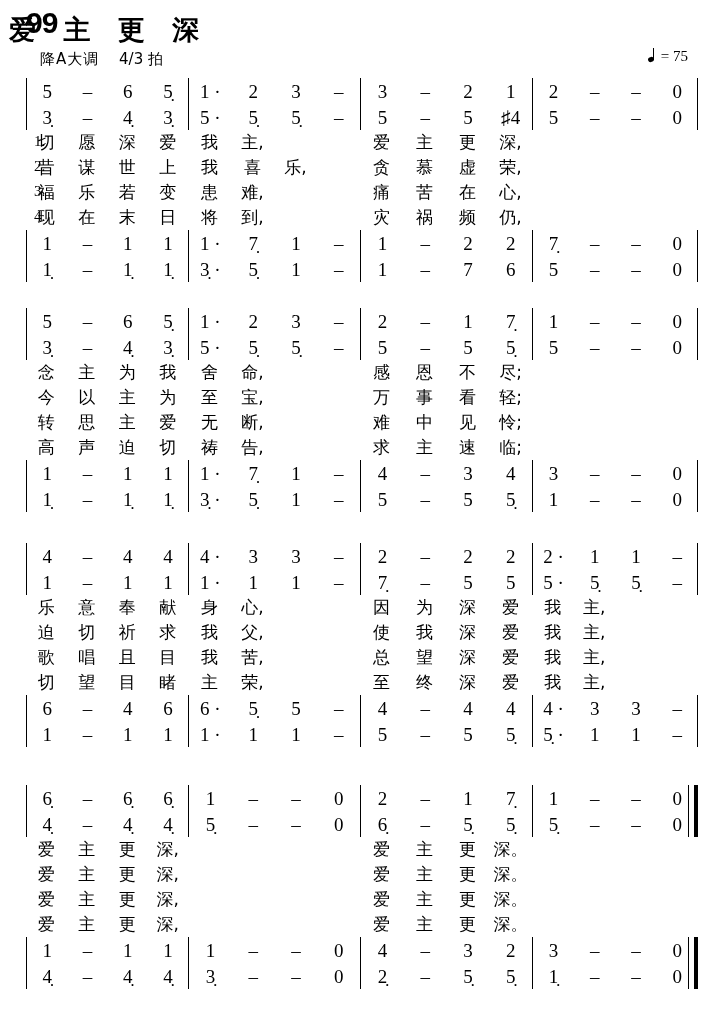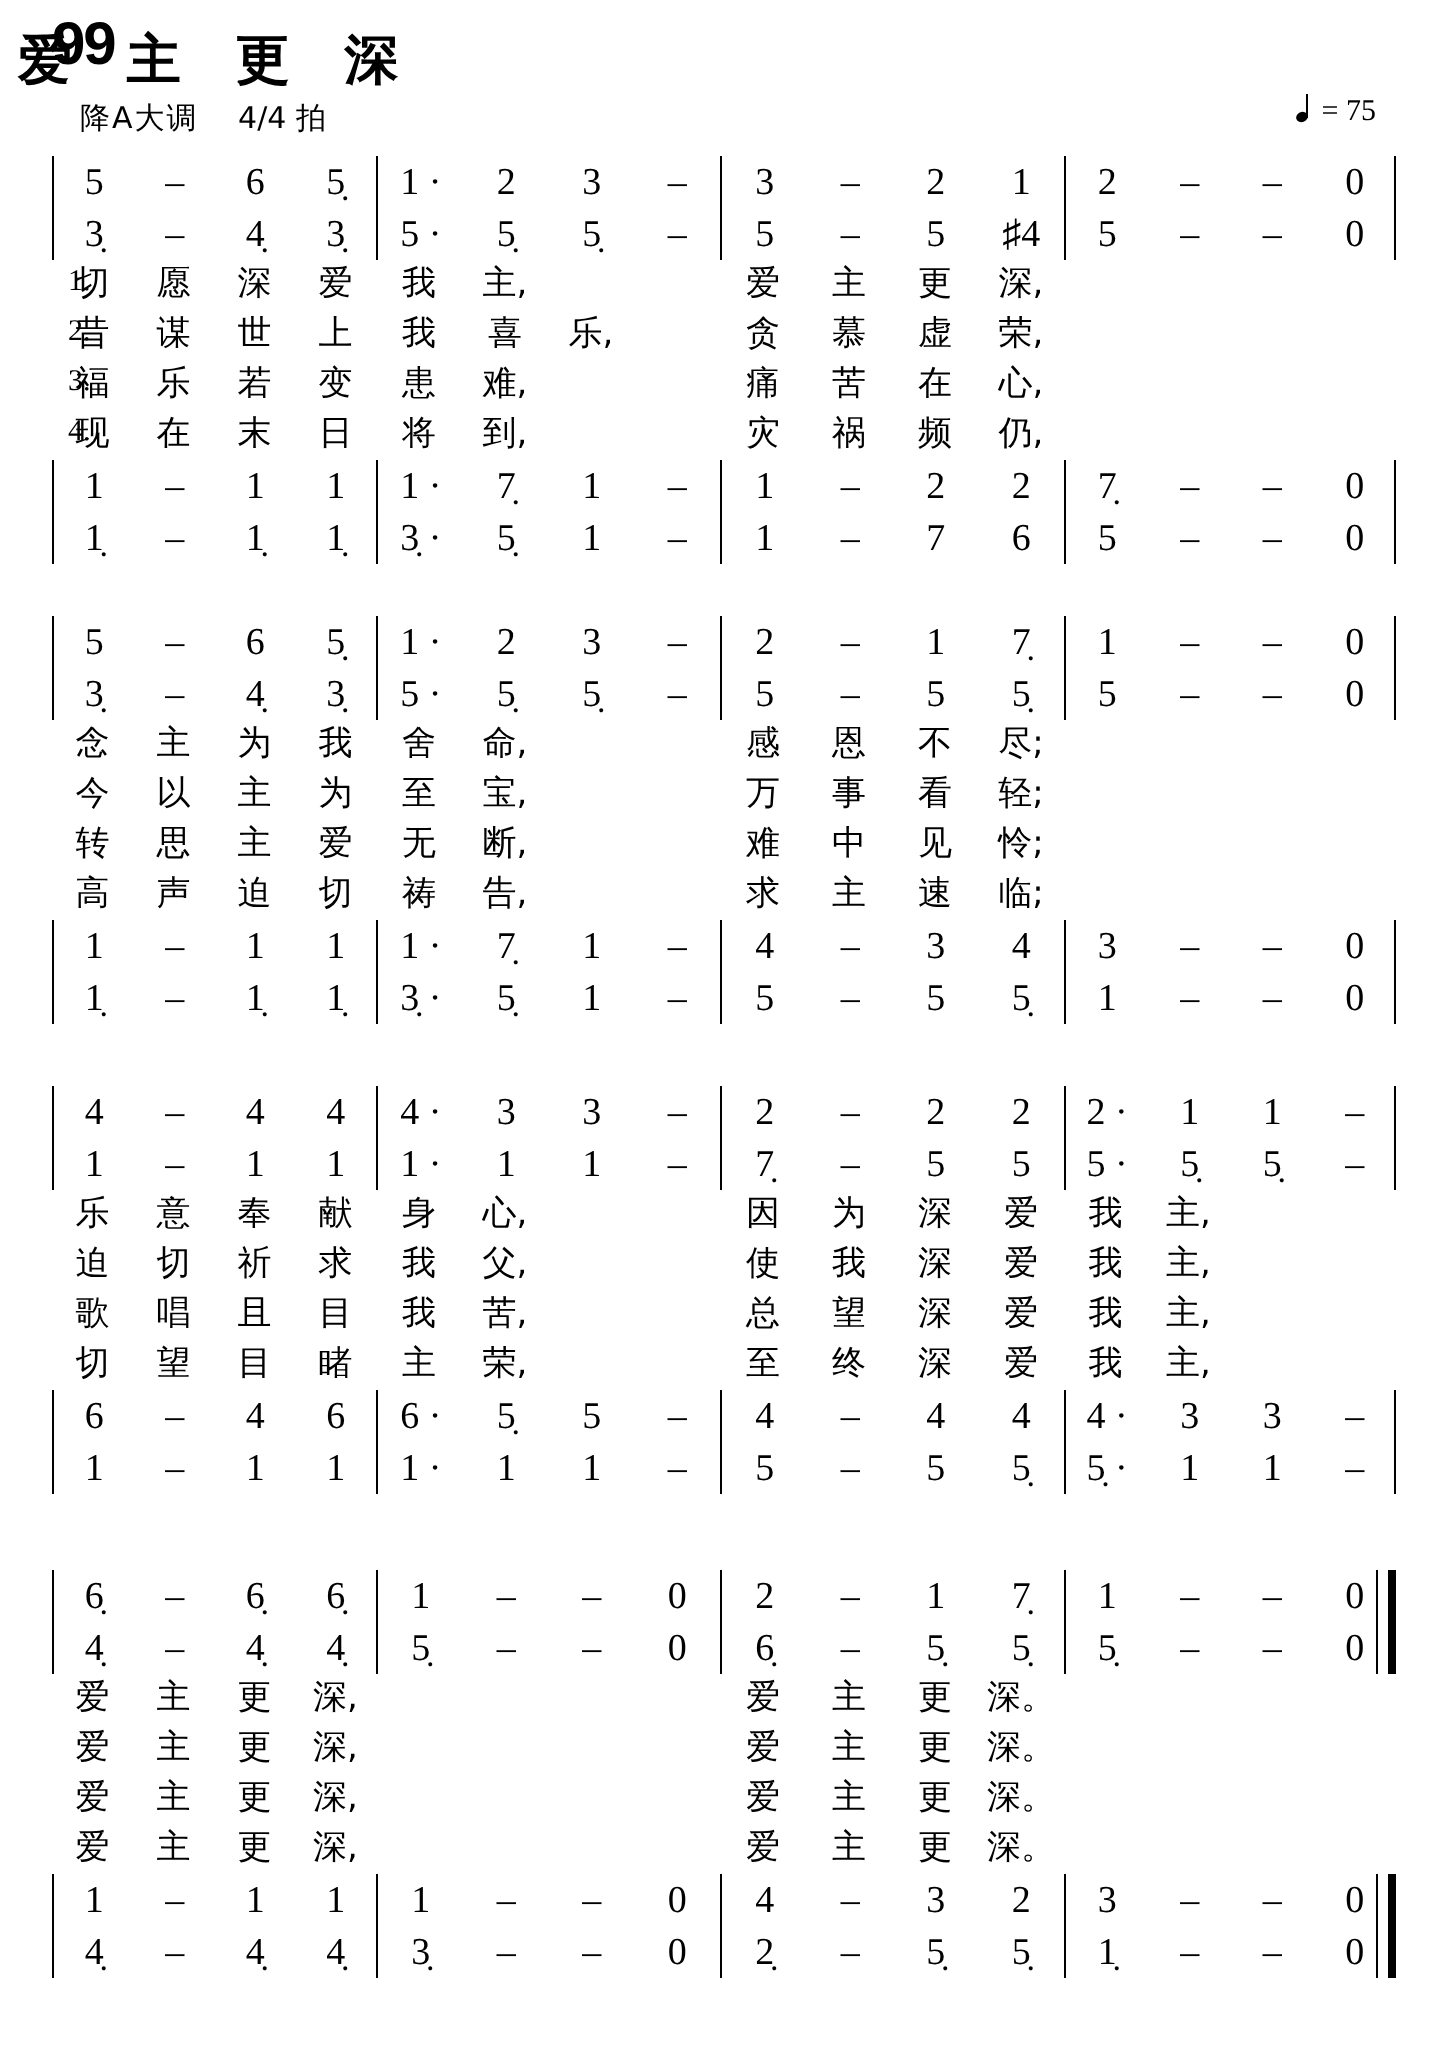--- a/index.html
+++ b/index.html
@@ -153,21 +153,21 @@
 </head>
 <body>
 
 <div class="page">
 
   <div class="song-number">99</div>
   <div class="song-title">爱 主 更 深</div>
 
   <div class="key-sig">
     <span>降A大调</span>
-    <span class="meter">4/4 拍</span>
+    <span class="meter">4/3 拍</span>
   </div>
 
   <div class="tempo">
     <span class="notehead"></span>
     <span>= 75</span>
   </div>
 
   <div id="systems-host">
       <div class="system" style="top: 78px;">
         <div class="row ">

